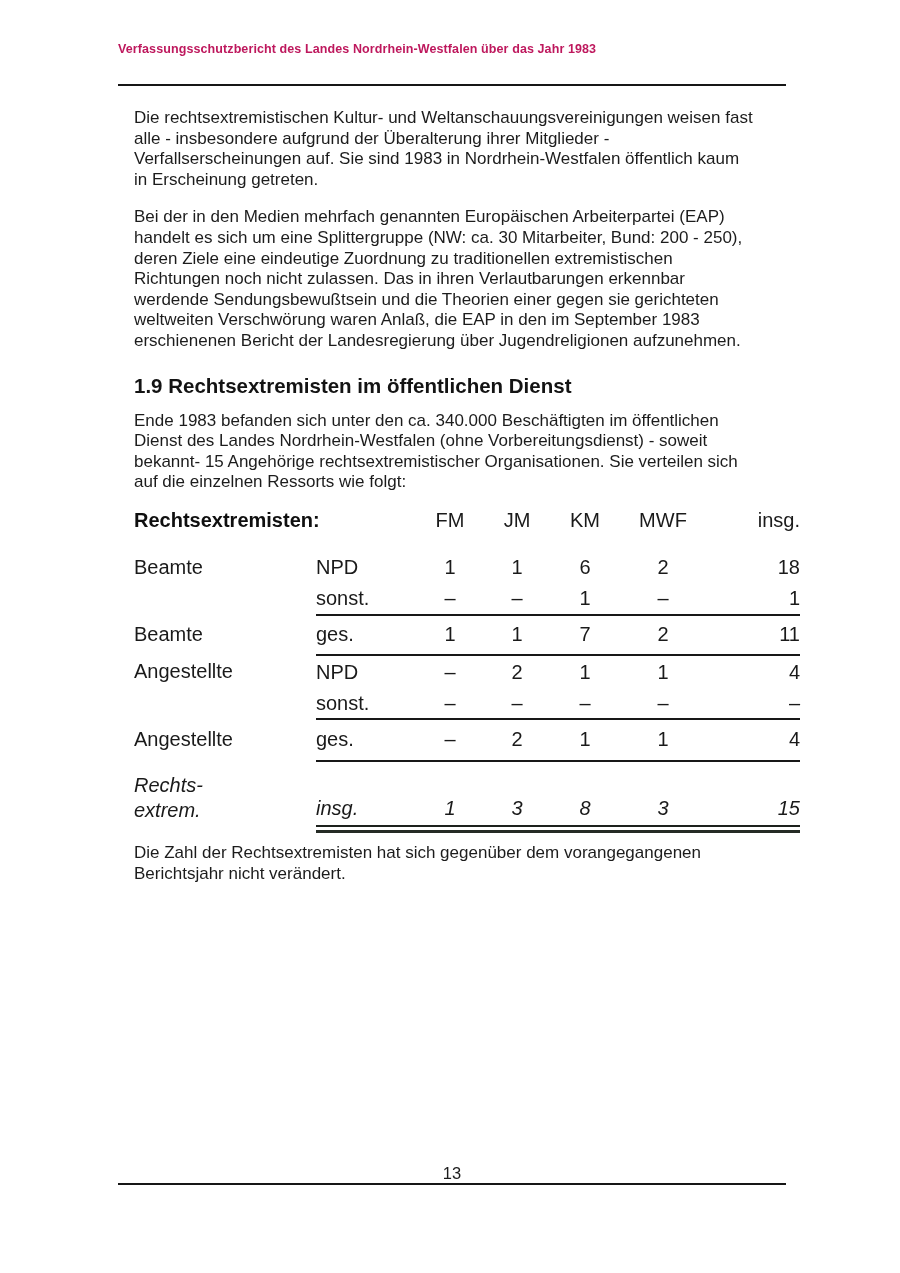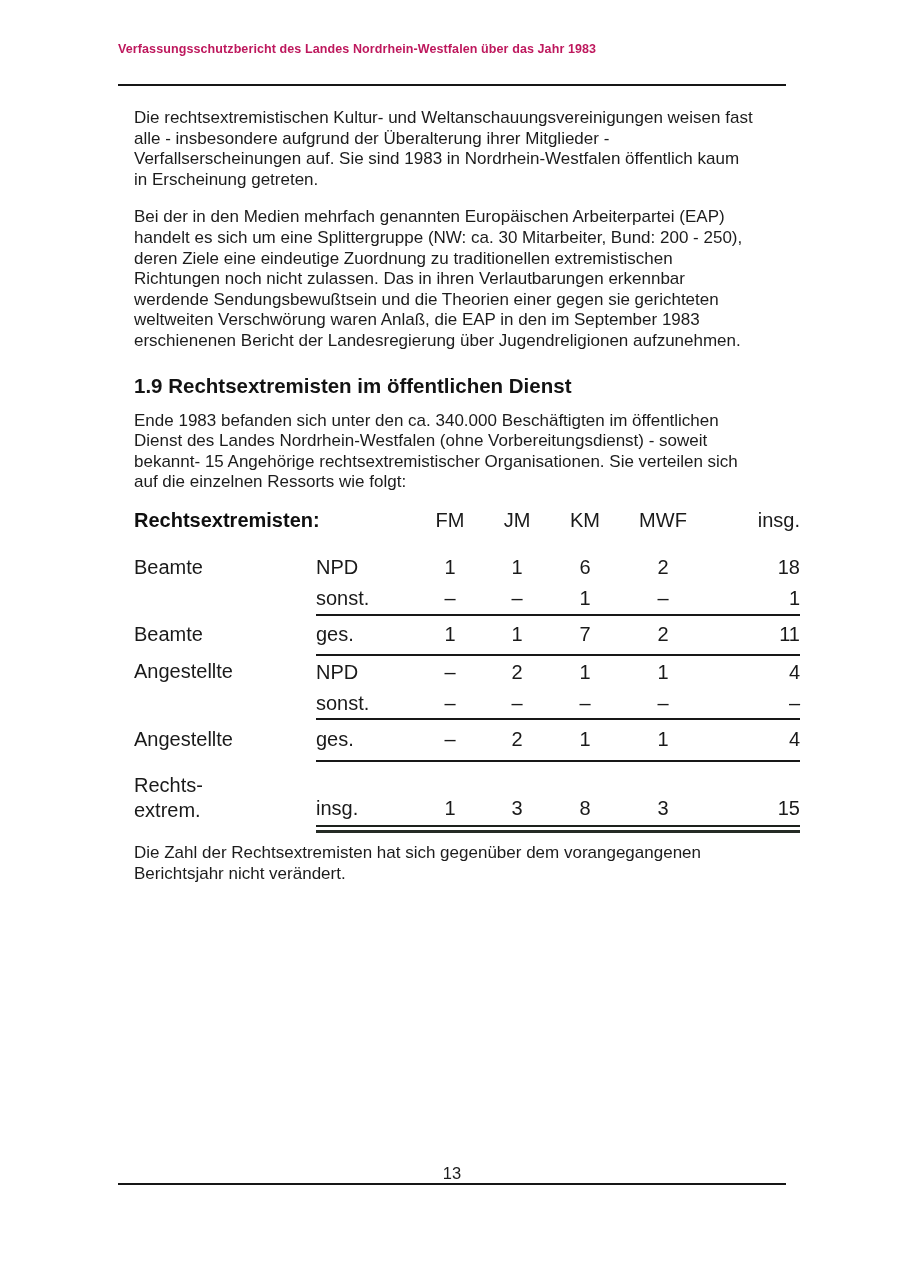--- a/index.html
+++ b/index.html
@@ -61,21 +61,21 @@
   tr.r-npd1{height:30px;}
   tr.r-sonst1{height:32px;}
   tr.r-ges1{height:40px;}
   tr.r-npd2{height:34px;}
   tr.r-sonst2{height:30px;}
   tr.r-ges2{height:42px;}
   tr.r-insg{height:64px;}
   tr.rule-below td.c2, tr.rule-below td.n, tr.rule-below td.ins{
     border-bottom:2px solid #181818;
   }
-  tr.r-insg td{vertical-align:bottom;padding-bottom:5px;}
+  tr.r-insg td{vertical-align:bottom;padding-bottom:5px;font-style:italic;}
   tr.r-insg td.c1{white-space:pre-line;line-height:25px;padding-bottom:2px;}
   tr.dbl-row{height:9px;}
   .double-rule{
     height:3px;
     border-top:2px solid #1d211d;
     border-bottom:3px solid #252b25;
   }
   .footer-rule{
     position:absolute;top:1183px;left:118px;width:668px;height:2px;
     background:#161616;

